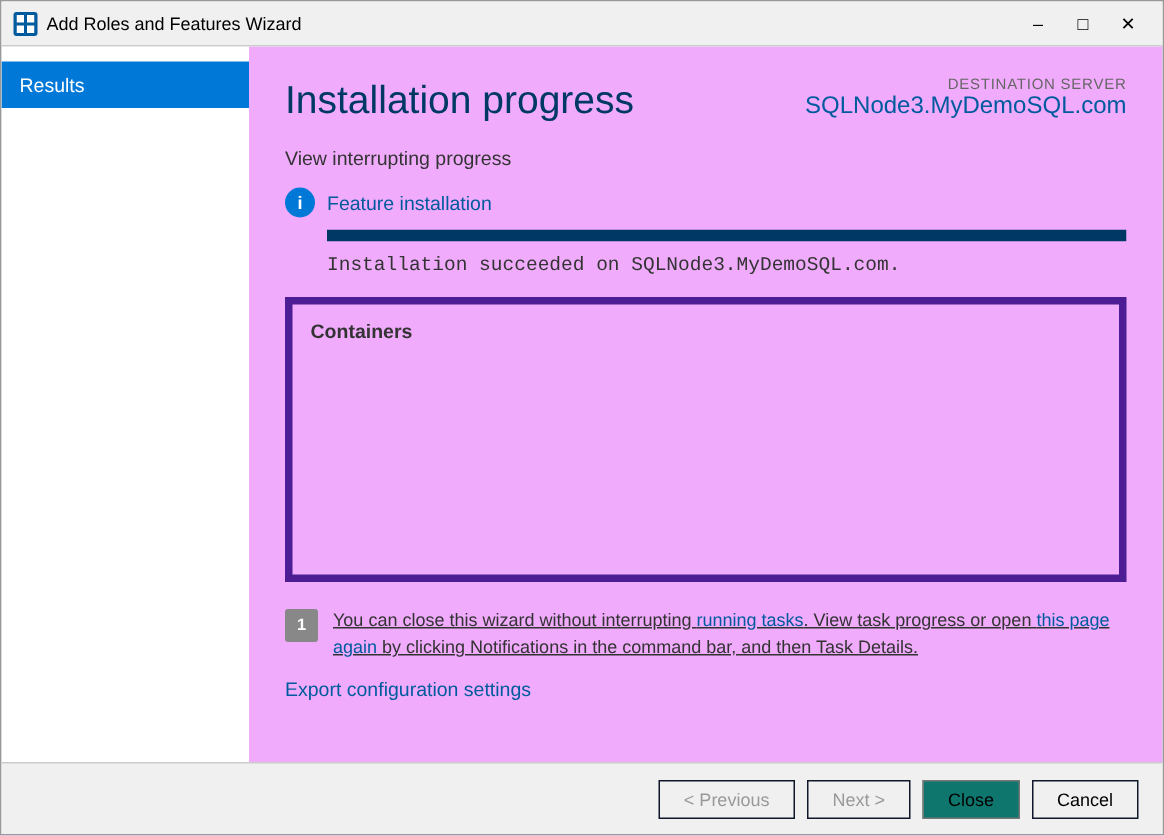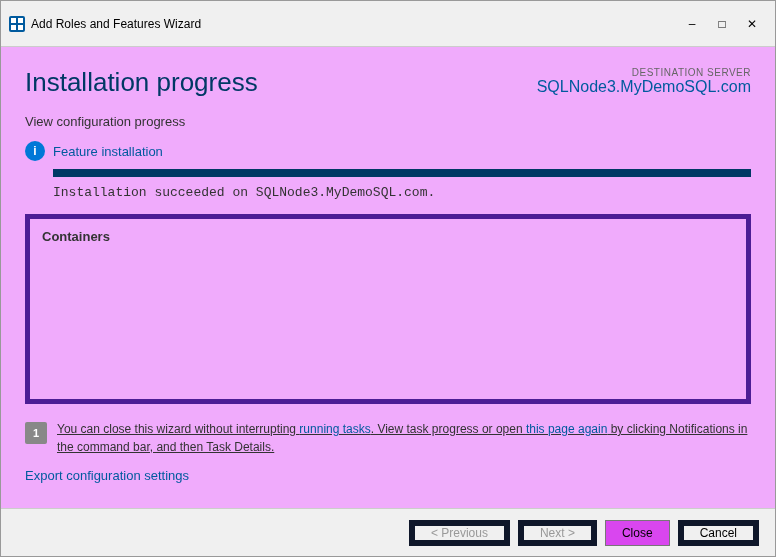--- a/index.html
+++ b/index.html
@@ -15,21 +15,21 @@
       width: 776px;
       height: 557px;
       background: #ffffff;
       display: flex;
       flex-direction: column;
       border: 1px solid #999;
     }
     .title-bar {
       display: flex;
       align-items: center;
-      height: 46px;
+      height: 30px;
       background: #f0f0f0;
       border-bottom: 1px solid #ccc;
       padding: 0 8px;
       flex-shrink: 0;
     }
     .title-bar-icon {
       width: 16px;
       height: 16px;
       margin-right: 6px;
       background: #005a9e;
@@ -216,28 +216,28 @@
       height: 48px;
       border-top: 1px solid #ccc;
       padding: 0 16px;
       gap: 8px;
       background: #f0f0f0;
       flex-shrink: 0;
     }
     .btn {
       height: 26px;
       padding: 0 16px;
-      border: 6px solid #0f172a;
+      border: 1px solid #0f172a;
       background: #f0f0f0;
       font-size: 12px;
       cursor: pointer;
       color: #000;
     }
     .btn.primary {
-      background: #d946ef;
+      background: #0f766e;
       border: 1px solid #777;
     }
     .btn:disabled {
       color: #999;
       cursor: default;
     }
   </style>
 </head>
 <body>
 
@@ -255,31 +255,36 @@
     <span class="title-bar-text">Add Roles and Features Wizard</span>
     <div class="title-bar-controls">
       <button class="title-btn">–</button>
       <button class="title-btn">□</button>
       <button class="title-btn close">✕</button>
     </div>
   </div>
 
   <div class="content-area">
 
+    <div class="sidebar">
+      <div class="sidebar-item active">
+        <span>Results</span>
+      </div>
+    </div>
 
     <div class="main-panel">
       <div class="page-header">
         <h1 class="page-title">Installation progress</h1>
         <div class="dest-server">
           <div class="dest-label">DESTINATION SERVER</div>
           <div class="dest-name">SQLNode3.MyDemoSQL.com</div>
         </div>
       </div>
 
-      <div class="section-title">View configuration progress</div>
+      <div class="section-title">View interrupting progress</div>
 
       <div class="feature-row">
         <div class="info-icon">i</div>
         <a class="feature-link" href="#">Feature installation</a>
       </div>
 
       <div class="progress-bar-container">
         <div class="progress-bar-fill" style="width: 100%"></div>
       </div>
 

